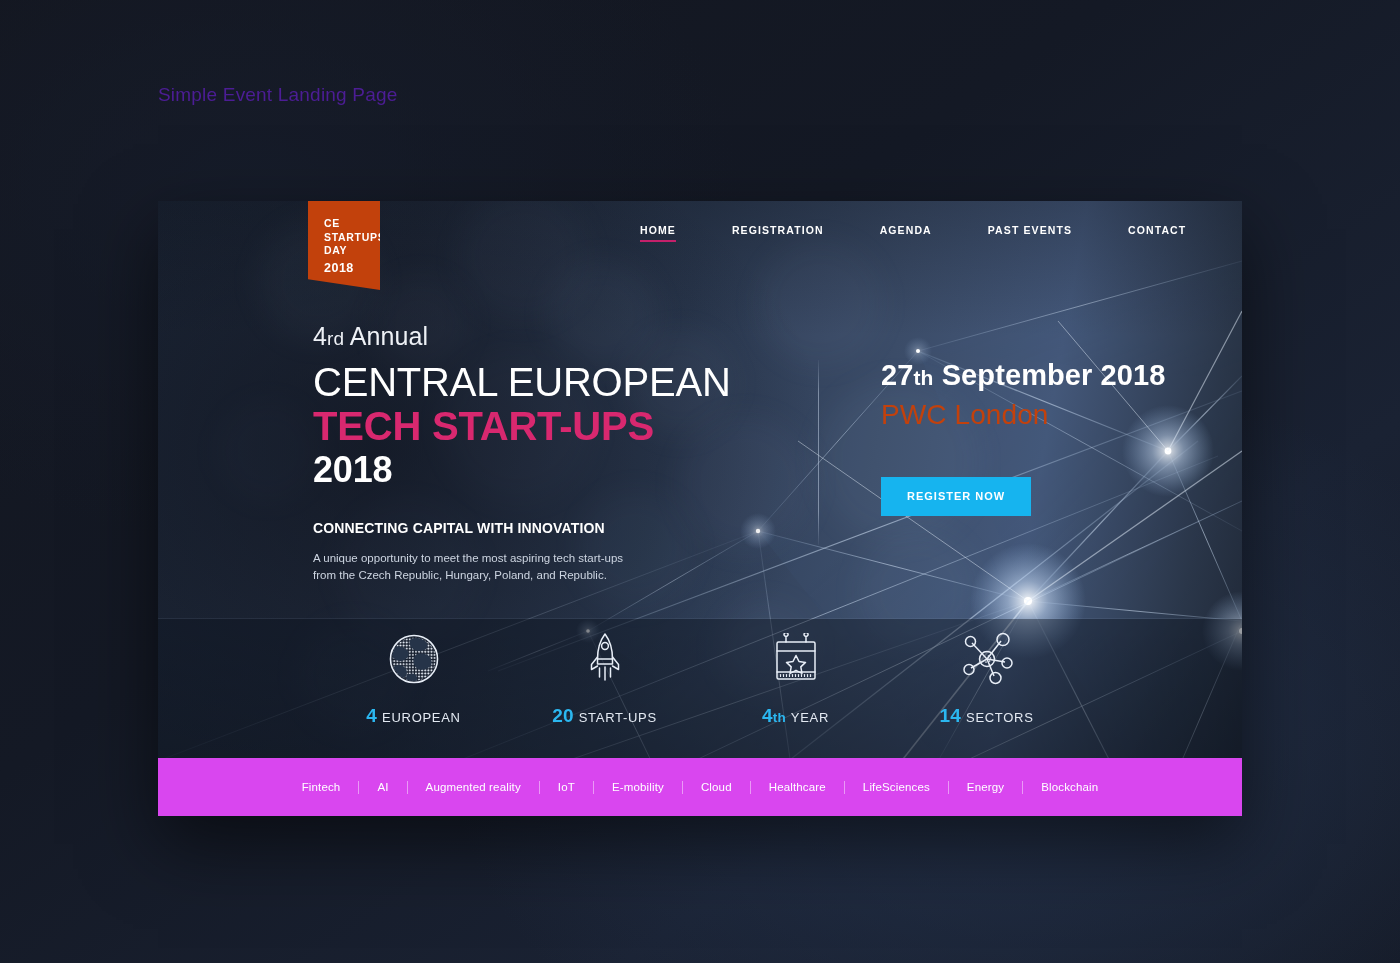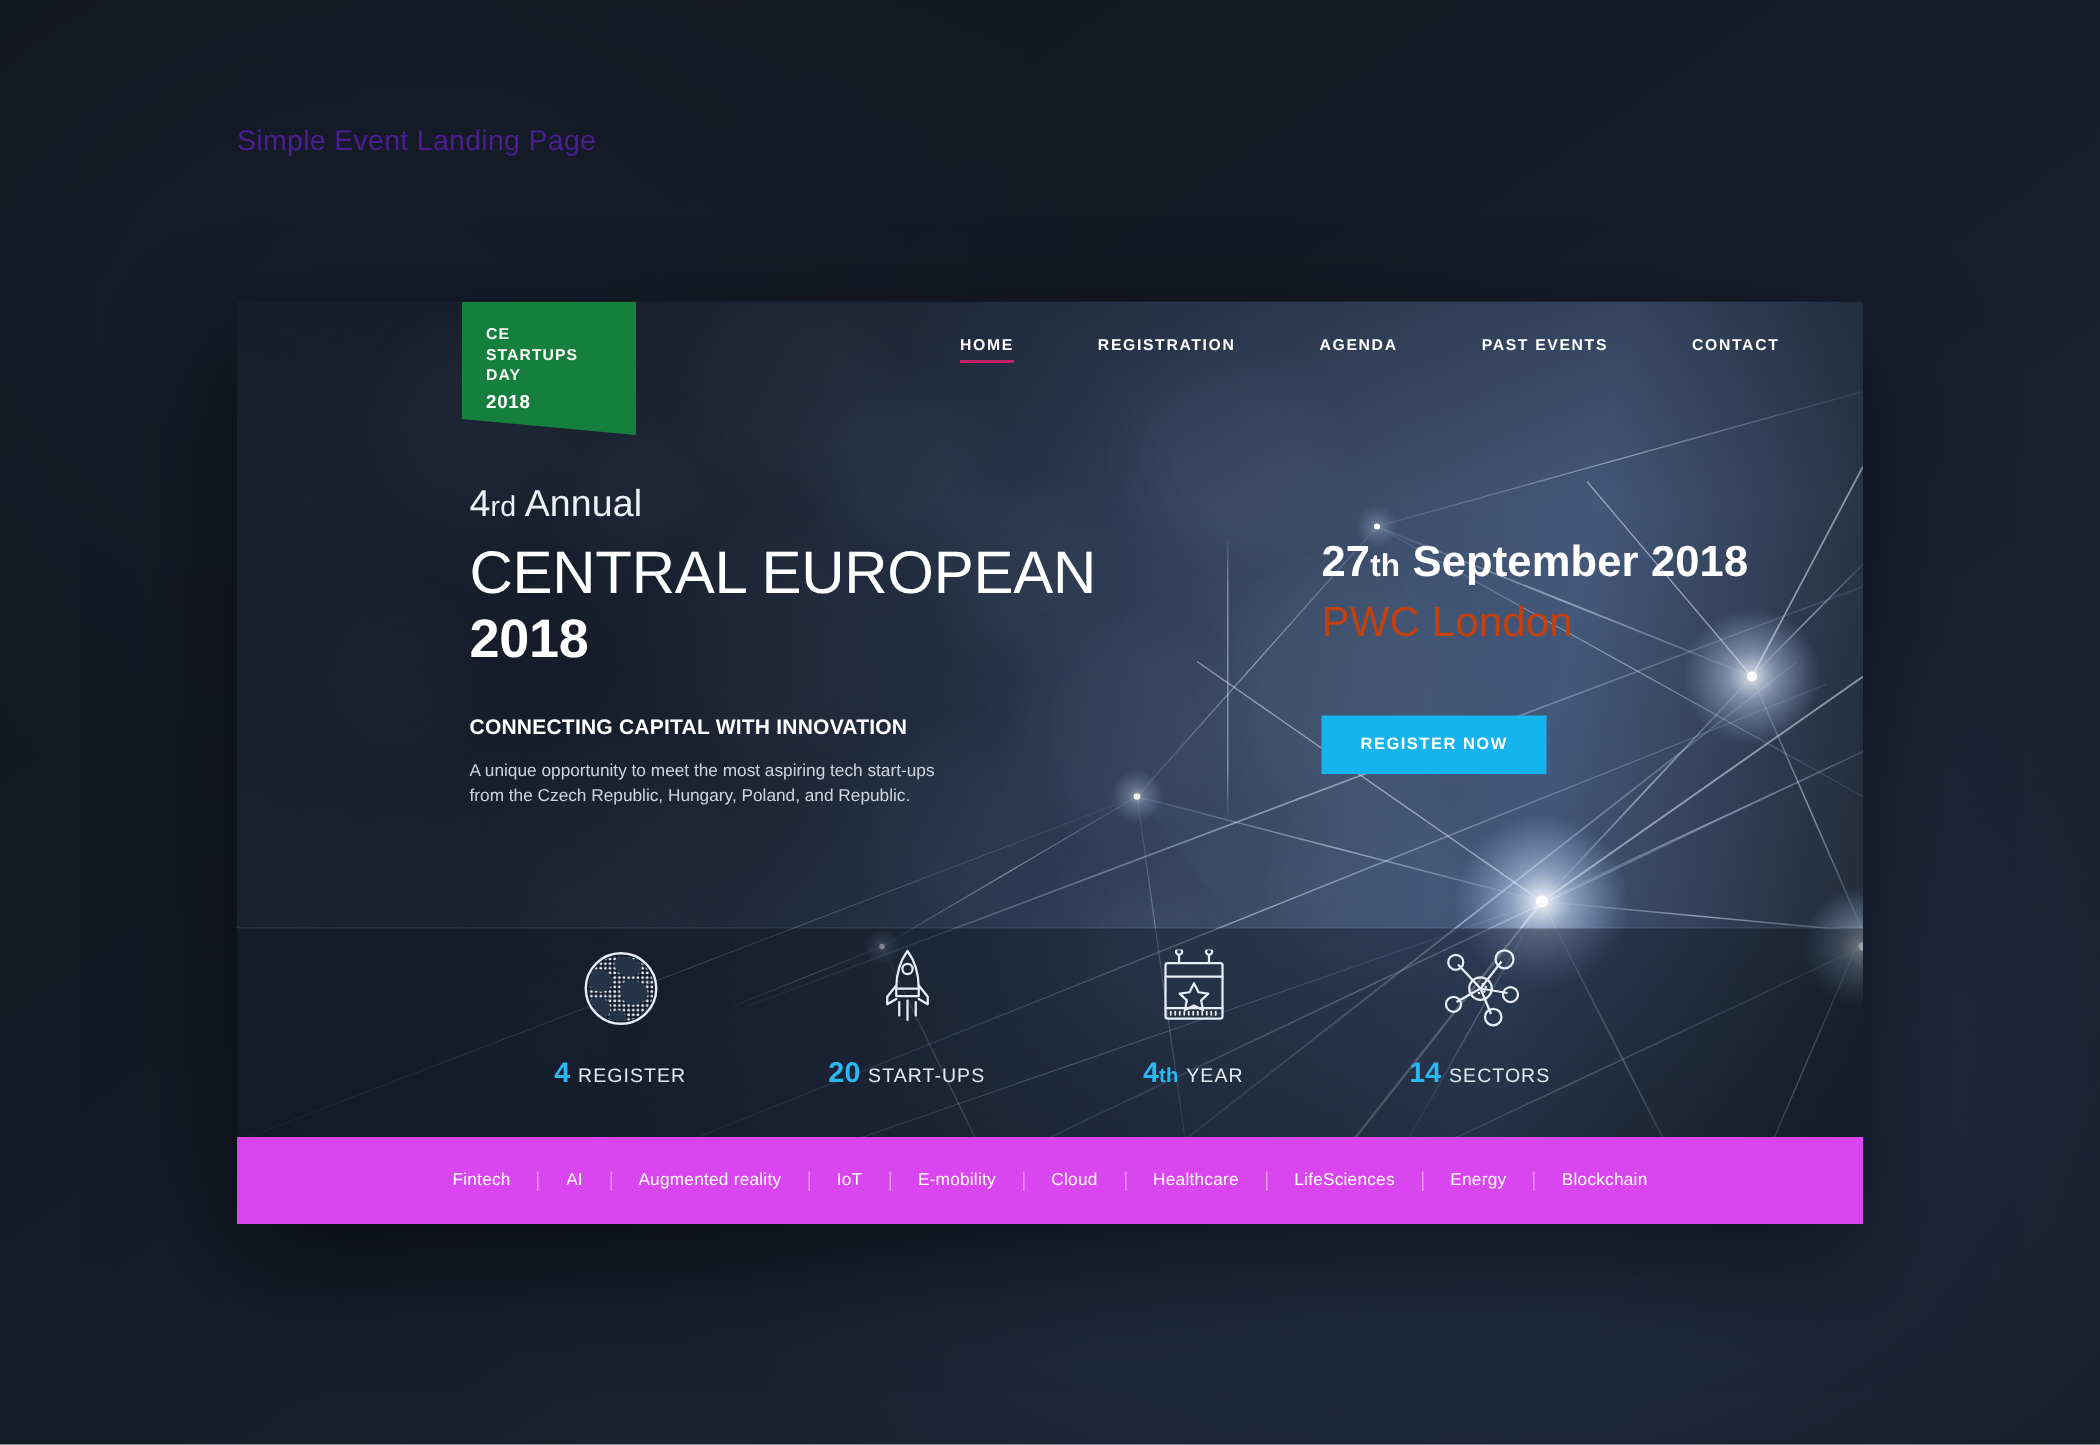--- a/index.html
+++ b/index.html
@@ -69,23 +69,23 @@
       linear-gradient(180deg, rgba(10,14,22,0.28) 0%, rgba(10,14,22,0) 22%, rgba(10,14,22,0) 70%, rgba(10,14,22,0.35) 100%);
   }
 
   .card-inner { position: absolute; inset: 0; }
 
   
   .logo {
     position: absolute;
     left: 308px;
     top: 201px;
-    width: 116px;
+    width: 72px;
     height: 89px;
-    background: #15803d;
+    background: #c2410c;
     clip-path: polygon(0 0, 100% 0, 100% 100%, 0 88%);
     padding: 16px 0 0 16px;
   }
   .logo-line {
     font-size: 10.5px;
     font-weight: 700;
     letter-spacing: 0.7px;
     line-height: 13.5px;
     color: #fff;
   }
@@ -402,20 +402,21 @@
     <div class="stats-sep"></div>
     <div class="stats-band"></div>
 
     <div class="divider" style="left:660px; top:159px;"></div>
 
     <div class="hero-left" style="left:155px; top:119px;">
       <div class="pretitle">
         <span>4</span><span class="ord">rd</span><span> Annual</span>
       </div>
       <div class="title1">CENTRAL EUROPEAN</div>
+      <div class="title2">TECH START-UPS</div>
       <div class="title3">2018</div>
       <div class="tagline">CONNECTING CAPITAL WITH INNOVATION</div>
       <div class="blurb">
         <span>A unique opportunity to meet the most aspiring tech start-ups</span><br>
         <span>from the Czech Republic, Hungary, Poland, and Republic.</span>
       </div>
     </div>
 
     <div class="hero-right" style="left:723px; top:156px;">
       <div class="event-date">
@@ -445,21 +446,21 @@
                 <path d="M5 16 q8 -4 14 1 q5 4 1 9 q-4 5 -11 2 q-6 -3 -4 -12z"></path>
                 <path d="M24 7 q9 -3 15 3 q4 5 -2 8 q-8 3 -13 -3 q-3 -5 0 -8z"></path>
                 <path d="M30 22 q10 -2 14 5 q3 7 -5 10 q-9 3 -12 -5 q-2 -7 3 -10z"></path>
                 <path d="M8 34 q7 -3 11 3 q3 6 -3 9 q-8 3 -11 -4 q-2 -6 3 -8z"></path>
                 <path d="M22 42 q6 -2 8 3 q1 5 -5 6 q-6 0 -6 -5 q0 -3 3 -4z"></path>
               </g>
             </g>
           </svg>
         </div>
         <div class="stat-label">
-          <span class="stat-num">4</span><span class="stat-word">REGISTER</span>
+          <span class="stat-num">4</span><span class="stat-word">EUROPEAN</span>
         </div>
       </div>
 
       <div class="stat">
         <div class="stat-icon">
           <svg width="40" height="56" viewBox="0 0 40 56" fill="none" stroke="#e8eef7" stroke-width="1.5" stroke-linejoin="round" stroke-linecap="round">
             <path d="M20 3 C26 11 27.5 20 27.5 28 L12.5 28 C12.5 20 14 11 20 3 Z"></path>
             <path d="M12.5 26 L6.5 33.5 L6.5 38.5 L12.5 35"></path>
             <path d="M27.5 26 L33.5 33.5 L33.5 38.5 L27.5 35"></path>
             <path d="M12.5 28 L12.5 33 L27.5 33 L27.5 28"></path>

